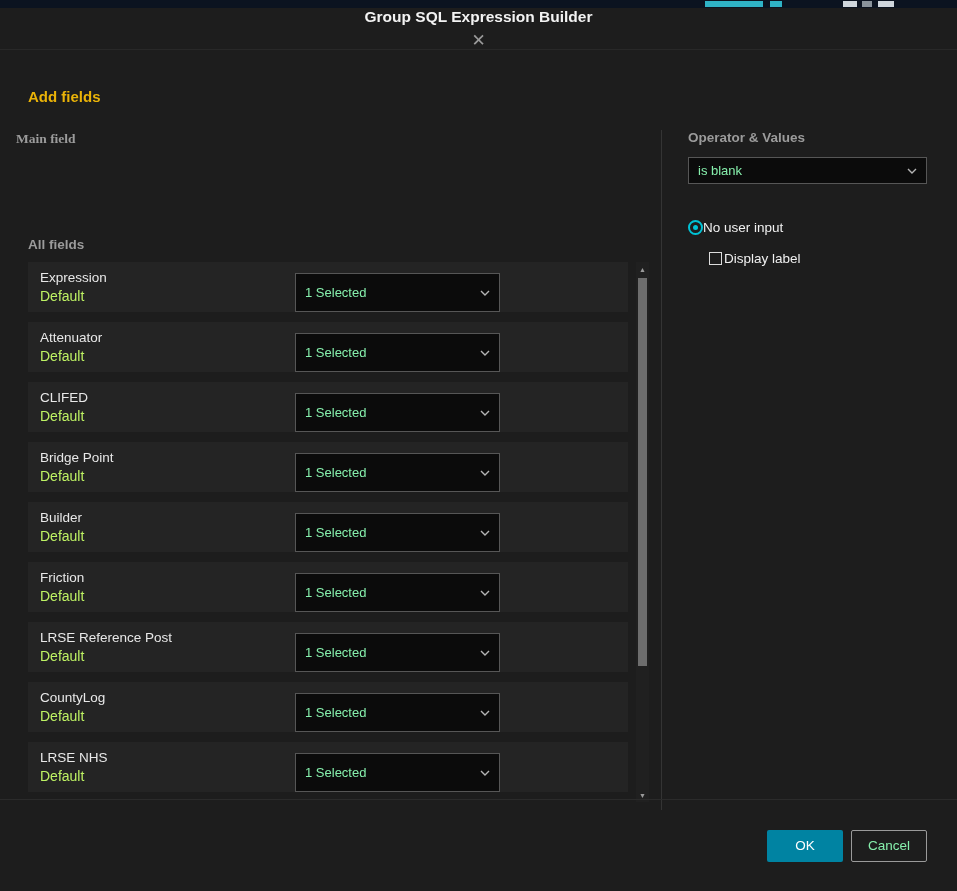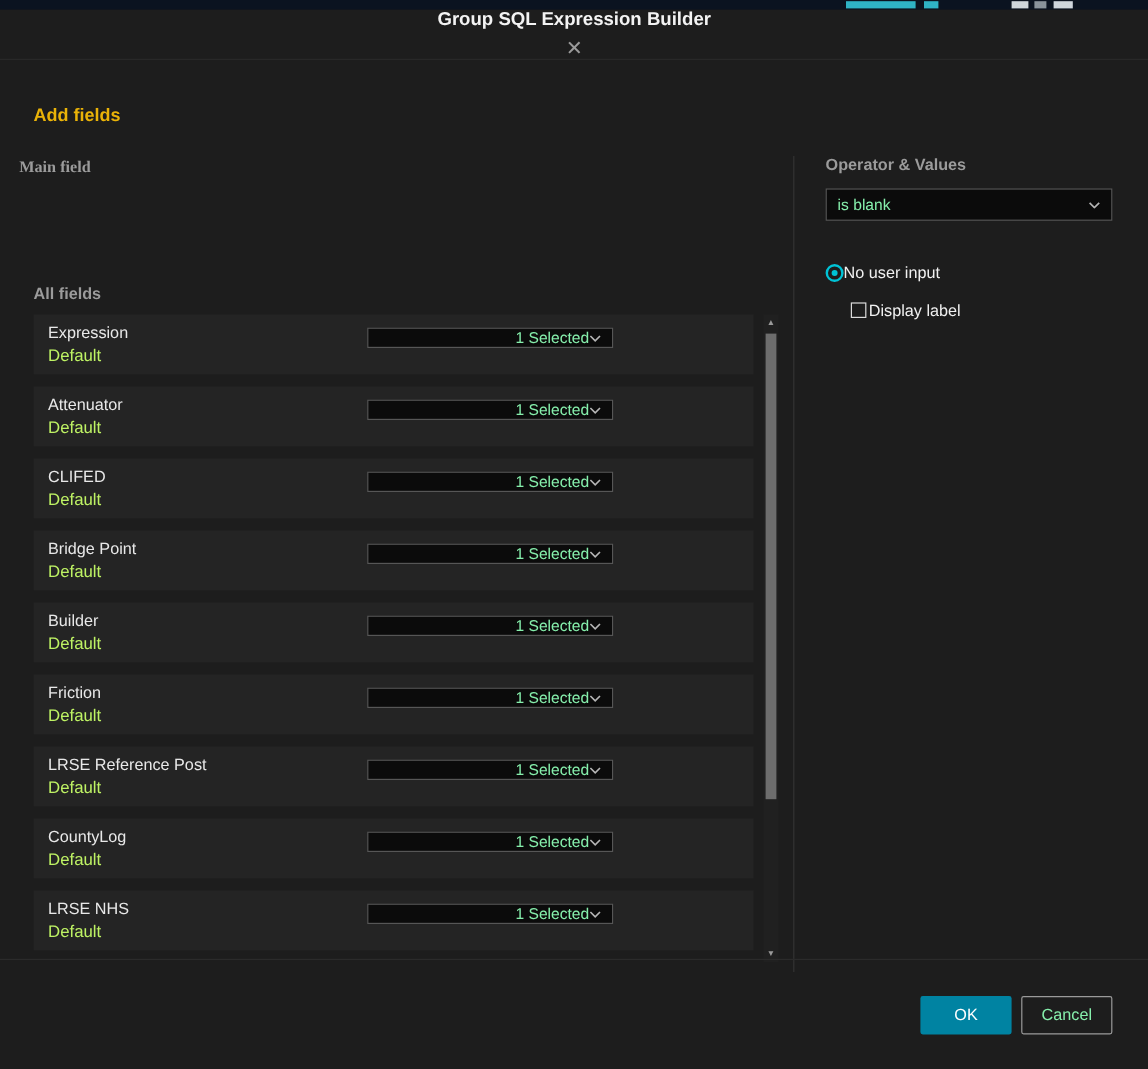--- a/index.html
+++ b/index.html
@@ -45,21 +45,21 @@
   }
   .dd-layer { position:absolute; left:12px; top:14px; width:238px; height:29px; }
   .dd-field { position:absolute; left:262px; top:14px; width:210px; height:29px; }
   .dd-left { display:flex; align-items:center; gap:7px; }
 
   .fields-list { position:absolute; left:28px; top:254px; width:600px; display:flex; flex-direction:column; gap:10px; }
   .row { height:50px; background:#242424; position:relative; display:flex; align-items:center; }
   .row-text { margin-left:12px; }
   .row-name { font-size:13.5px; color:#e8e8e8; margin-bottom:3px; }
   .row-sub  { font-size:14px; color:#bef264; }
-  .row .dropdown { position:absolute; left:278px; top:11px; width:205px; height:17px;justify-content:flex-end; }
+  .row .dropdown { position:absolute; left:267px; top:11px; width:205px; height:39px; }
 
   .scrollbar { position:absolute; left:636px; top:254px; width:13px; height:540px; background:#202020; }
   .sb-arrow { position:absolute; left:0; width:13px; height:14px; font-size:7px; color:#9a9a9a;
               display:flex; align-items:center; justify-content:center; cursor:pointer; }
   .sb-arrow.up { top:0; }
   .sb-arrow.down { bottom:0; }
   .sb-thumb { position:absolute; left:2px; top:16px; width:9px; height:388px; background:#6d6d6d; cursor:grab; }
 
   .v-divider { position:absolute; left:661px; top:122px; width:1px; height:680px; background:#343434; }
 

